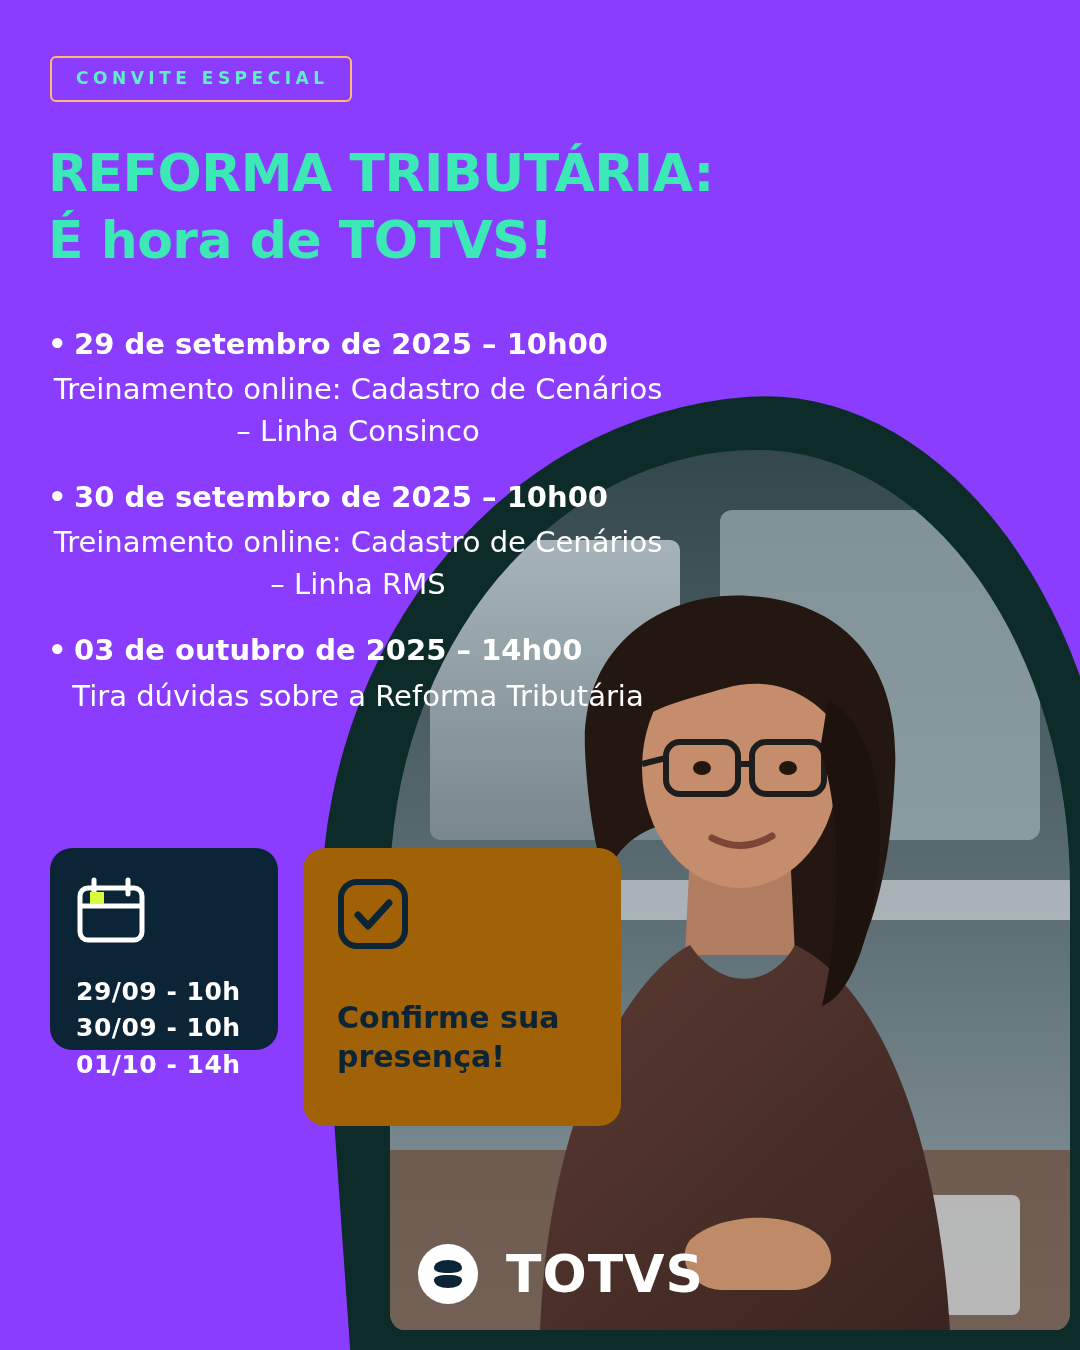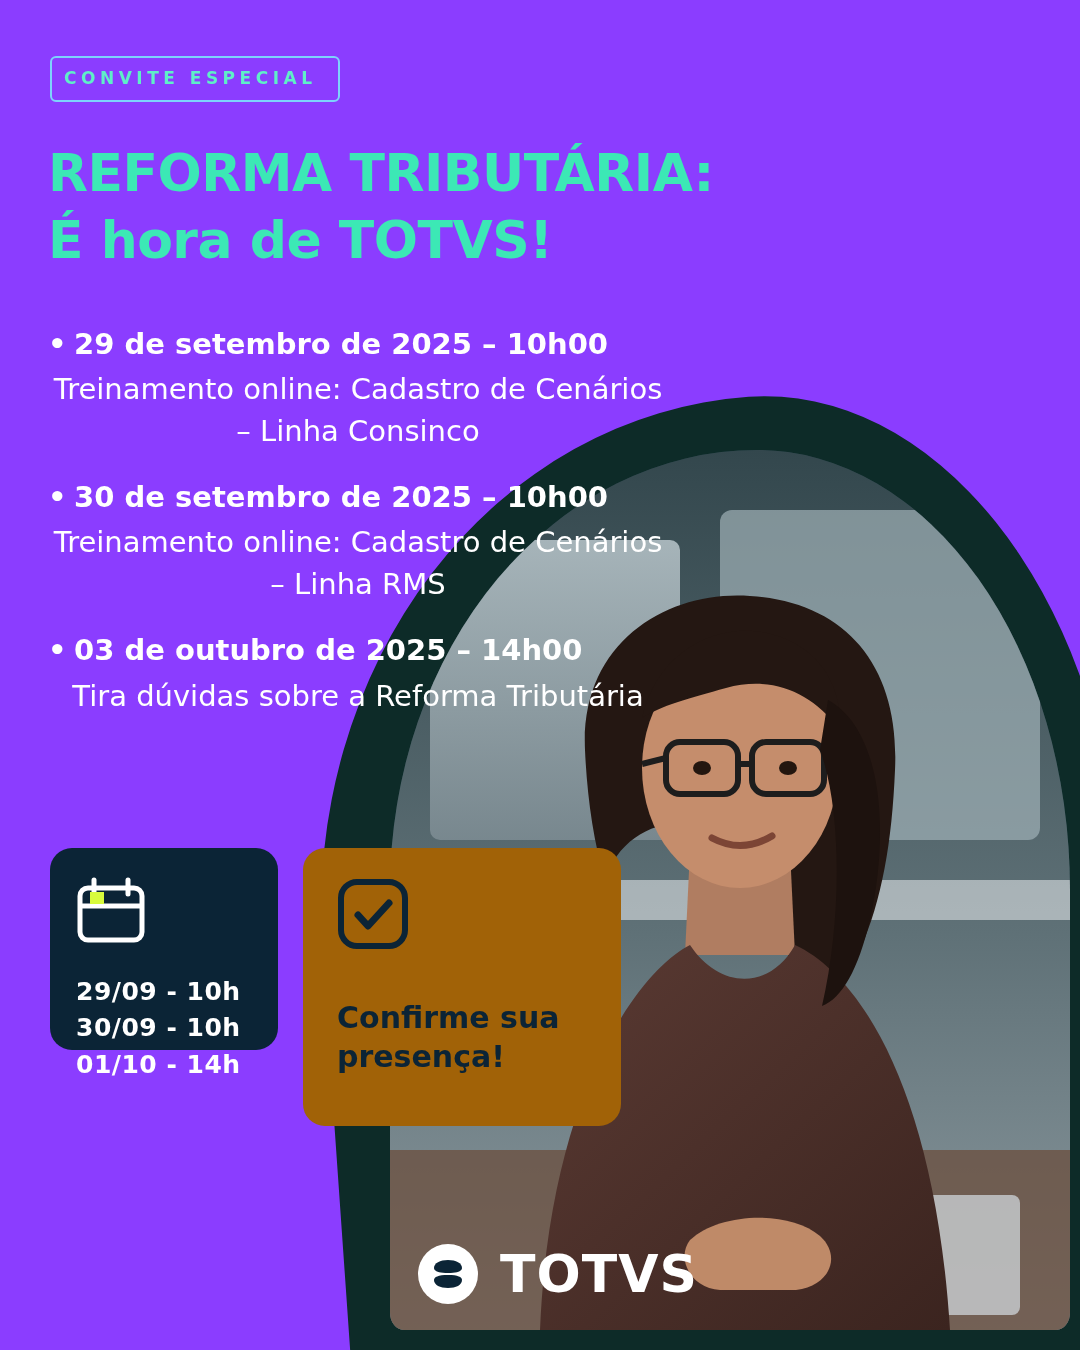--- a/index.html
+++ b/index.html
@@ -14,23 +14,23 @@
     overflow: hidden;
     background: #8B3DFF;
     font-family: "DejaVu Sans", sans-serif;
   }
 
   
   .badge {
     position: absolute;
     left: 50px;
     top: 56px;
-    border: 2px solid #7dd3fc;
+    border: 2px solid #fdba74;
     border-radius: 6px;
-    padding: 12px 22px 13px 12px;
+    padding: 12px 22px 13px 24px;
     color: #5FEFC8;
     font-family: "DejaVu Sans", sans-serif;
     font-weight: bold;
     font-size: 17px;
     letter-spacing: 4.5px;
     line-height: 1;
   }
 
   
   .headline {
@@ -157,21 +157,21 @@
     color: #0B2436;
   }
 
   
   .logo {
     position: absolute;
     left: 418px;
     bottom: 46px;
     display: flex;
     align-items: center;
-    gap: 22px;
+    gap: 28px;
   }
   .logo-mark {
     width: 60px;
     height: 60px;
     border-radius: 50%;
     background: #ffffff;
     display: flex;
     align-items: center;
     justify-content: center;
   }

